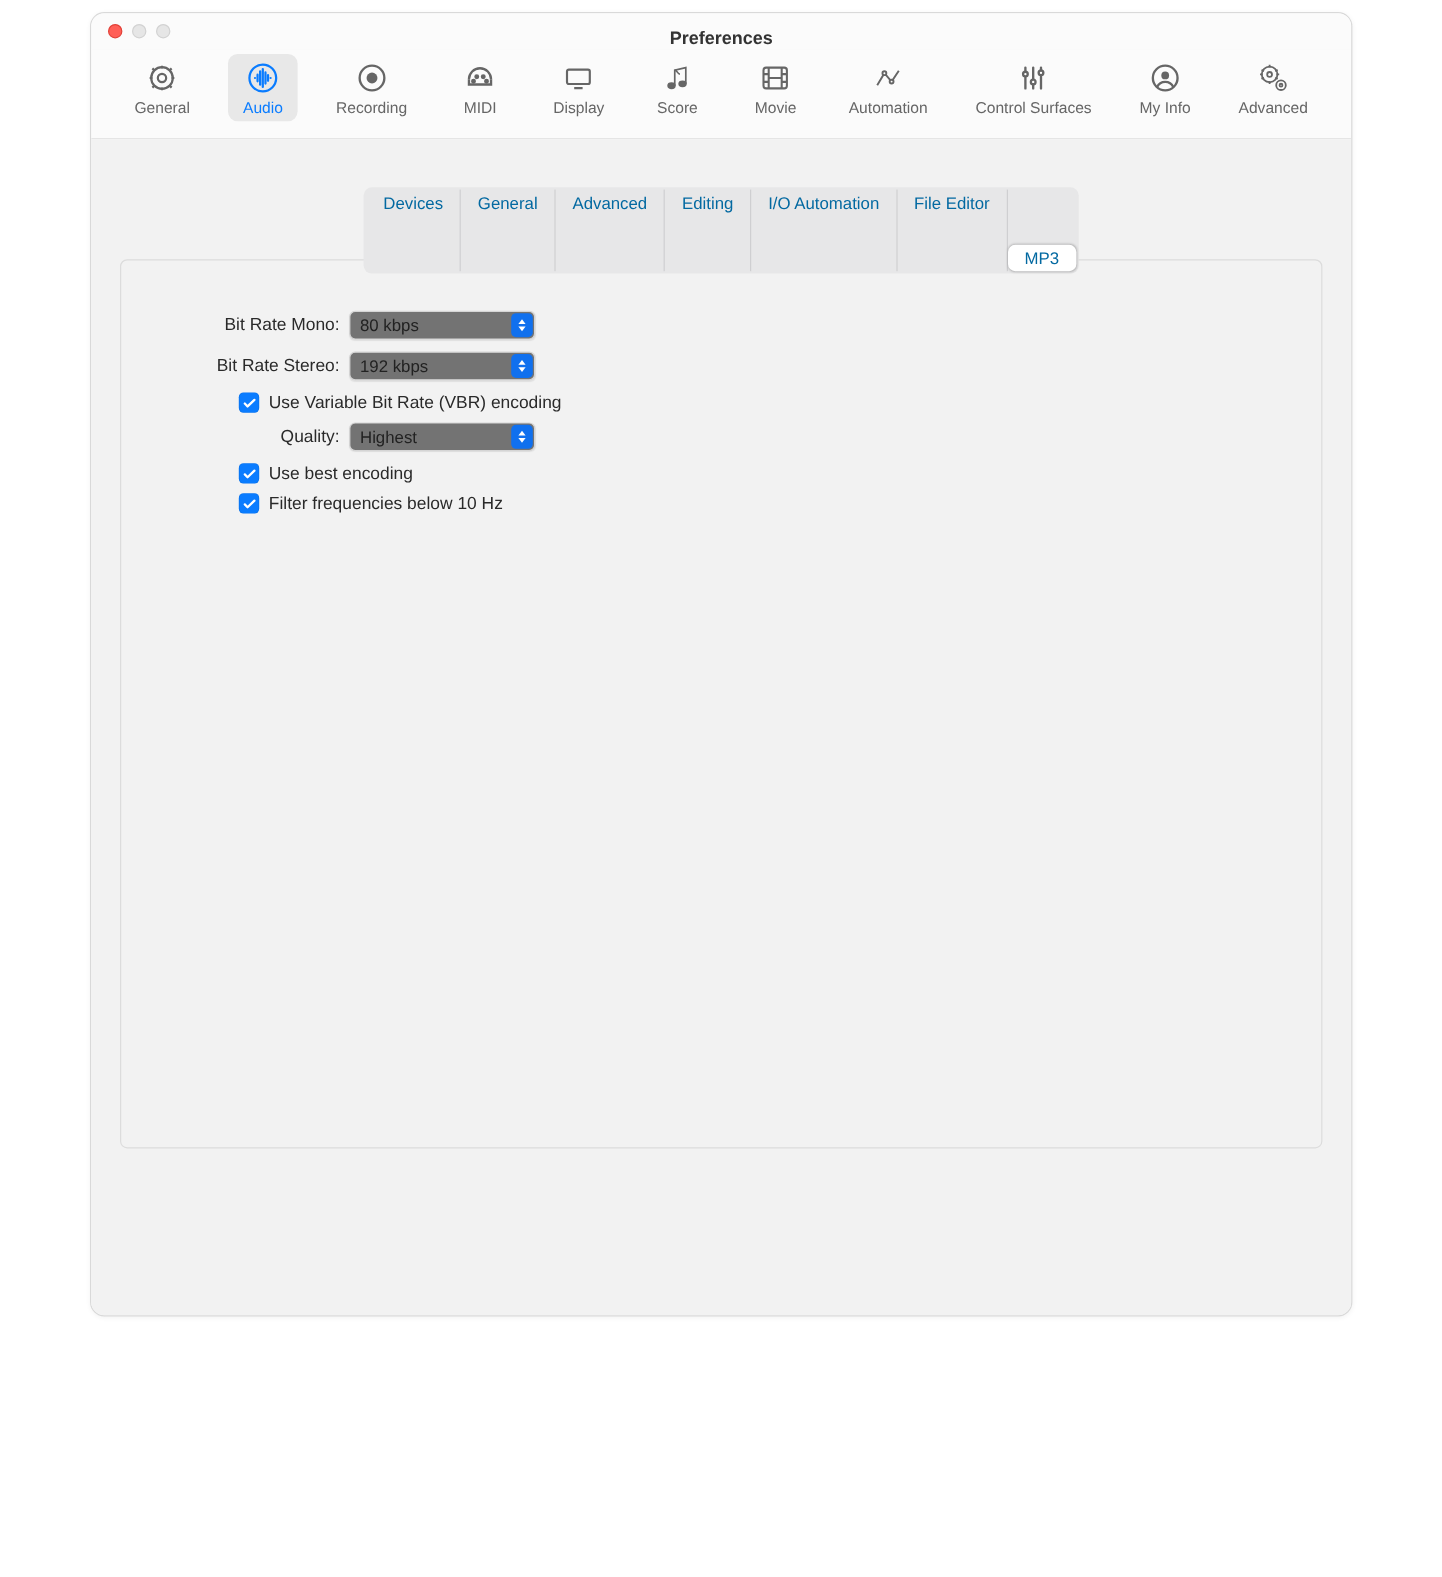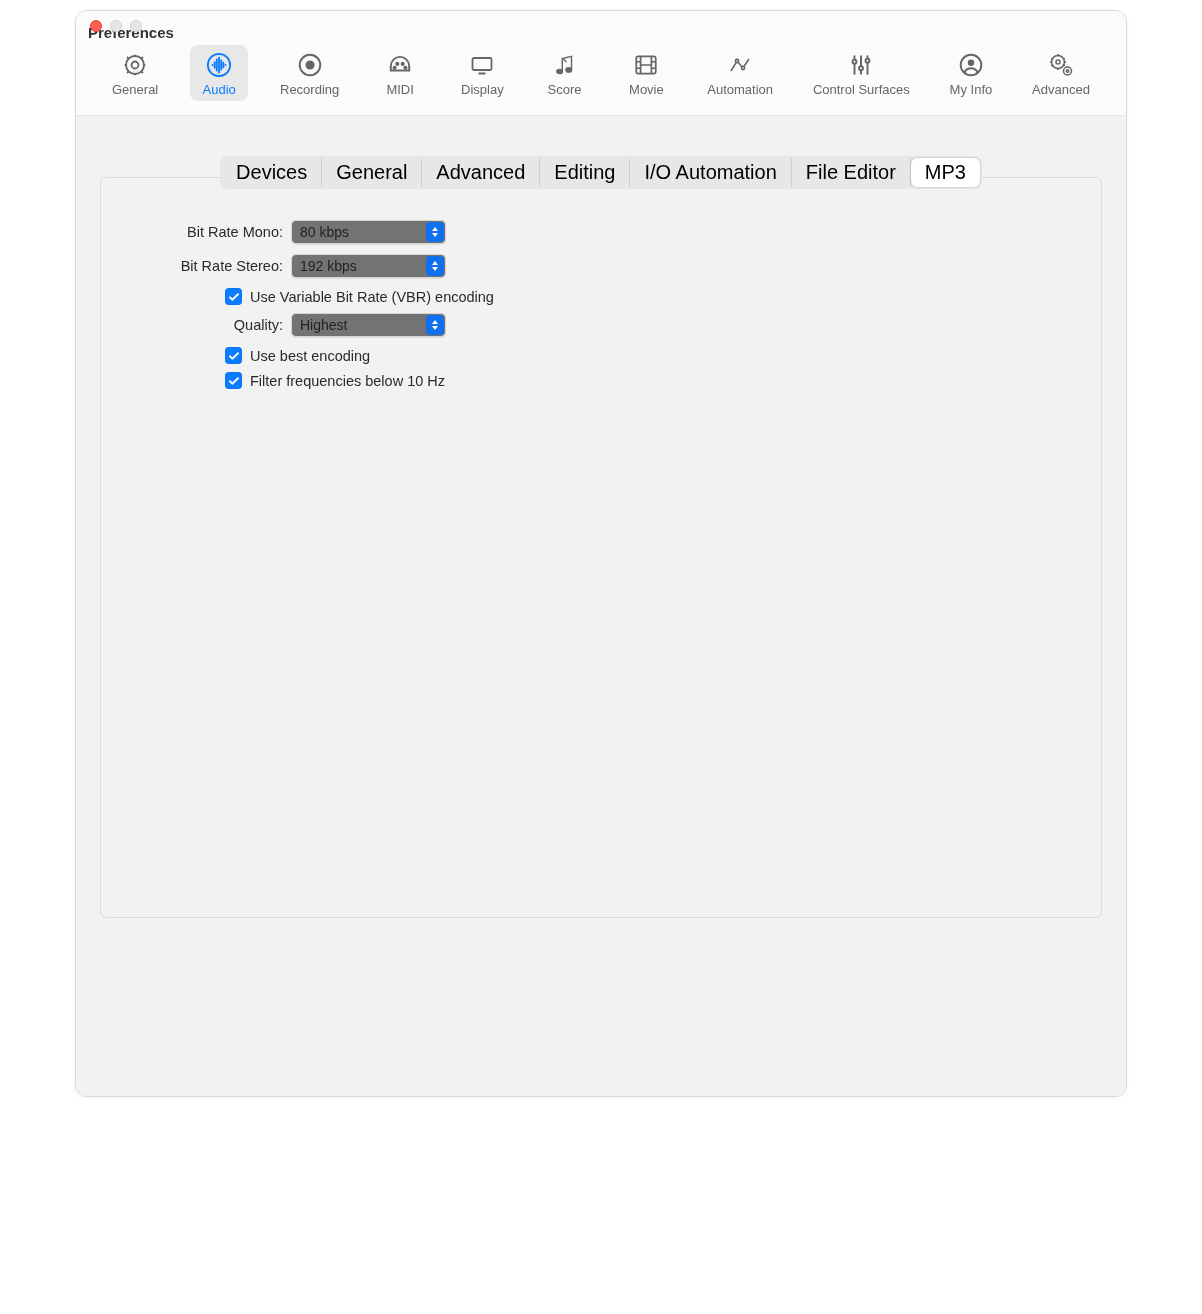--- a/index.html
+++ b/index.html
@@ -36,21 +36,21 @@
   .traffic span {
     width: 12px; height: 12px;
     border-radius: 50%;
     display: inline-block;
   }
   .traffic .close { background: #ff5f57; border: 0.5px solid #e24138; }
   .traffic .min   { background: #e6e6e6; border: 0.5px solid #d2d2d2; }
   .traffic .max   { background: #e6e6e6; border: 0.5px solid #d2d2d2; }
   .window-title {
     flex: 1;
-    text-align: left;
+    text-align: center;
     font-weight: 600;
     font-size: 15px;
     color: #333;
     margin-top: 13px;
   }
   .toolbar {
     display: flex;
     justify-content: space-between;
     padding: 4px 28px 14px 28px;
     background: #fbfbfb;
@@ -91,34 +91,35 @@
     display: inline-flex;
     background: #e7e7e8;
     border-radius: 7px;
     padding: 2px;
     position: relative;
     top: 12px;
     z-index: 2;
   }
   .subtab {
     padding: 3px 14px;
-    font-size: 20px;
-    color: #000000;
+    font-size: 14px;
+    color: #0369a1;
     border-radius: 6px;
     cursor: default;
   }
   .subtab.sep {
     border-right: 1px solid #cfcfd1;
     border-radius: 0;
   }
   .subtab:last-child { border-right: none; }
   .subtab.active {
     background: #fff;
     box-shadow: 0 0 2px rgba(0,0,0,0.25);
     border-right: none;
+    margin-top: 46px;
   }
   .panel {
     border: 1px solid #dcdcdc;
     border-radius: 6px;
     background: #f2f2f2;
     padding: 42px 24px 520px 24px;
     margin-top: 0;
   }
   .form-row {
     display: flex;
@@ -162,21 +163,21 @@
     content:"";
     width:0;height:0;
     border-left:3.5px solid transparent;
     border-right:3.5px solid transparent;
   }
   .select .arrows::before { border-bottom:4px solid #fff; margin-bottom:2px;}
   .select .arrows::after  { border-top:4px solid #fff; }
   .check-row {
     display: flex;
     align-items: center;
-    margin: 0 0 8px 100px;
+    margin: 0 0 8px 74px;
     font-size: 14.5px;
     color: #2a2a2a;
     gap: 8px;
   }
   .chk {
     width: 17px; height: 17px;
     border-radius: 4px;
     background: #0a7cff;
     display: inline-flex;
     align-items: center;

